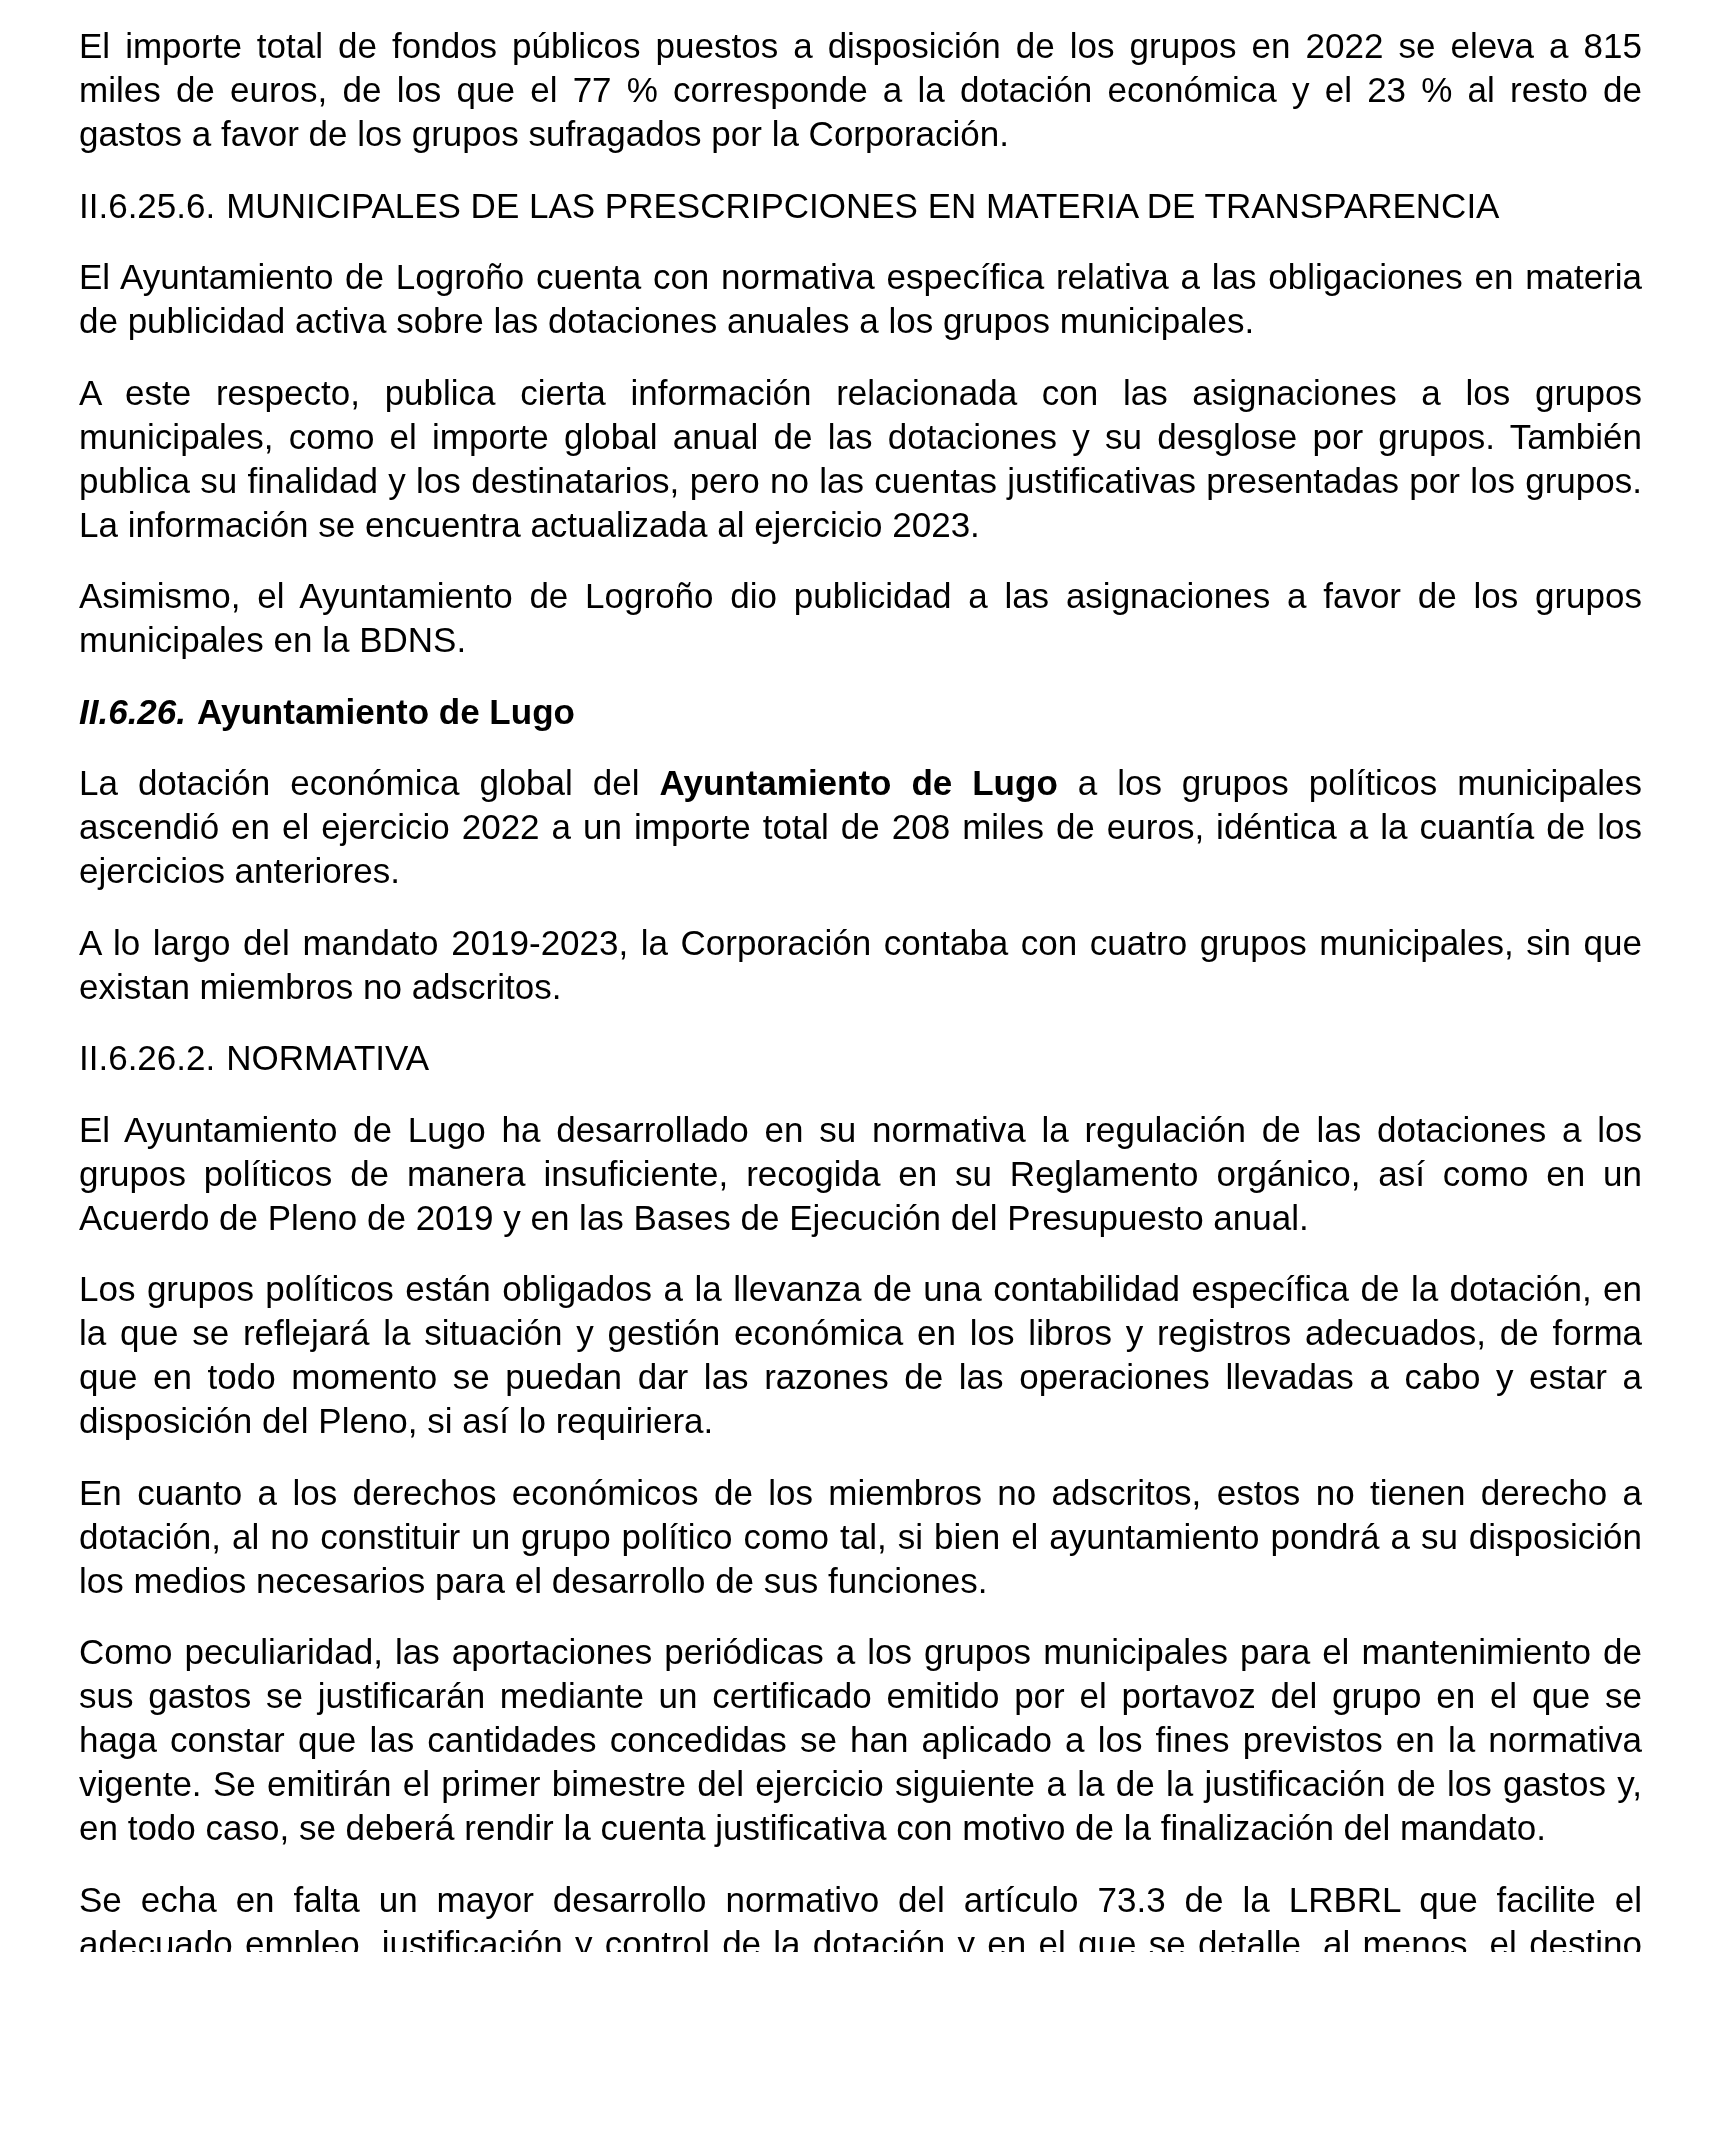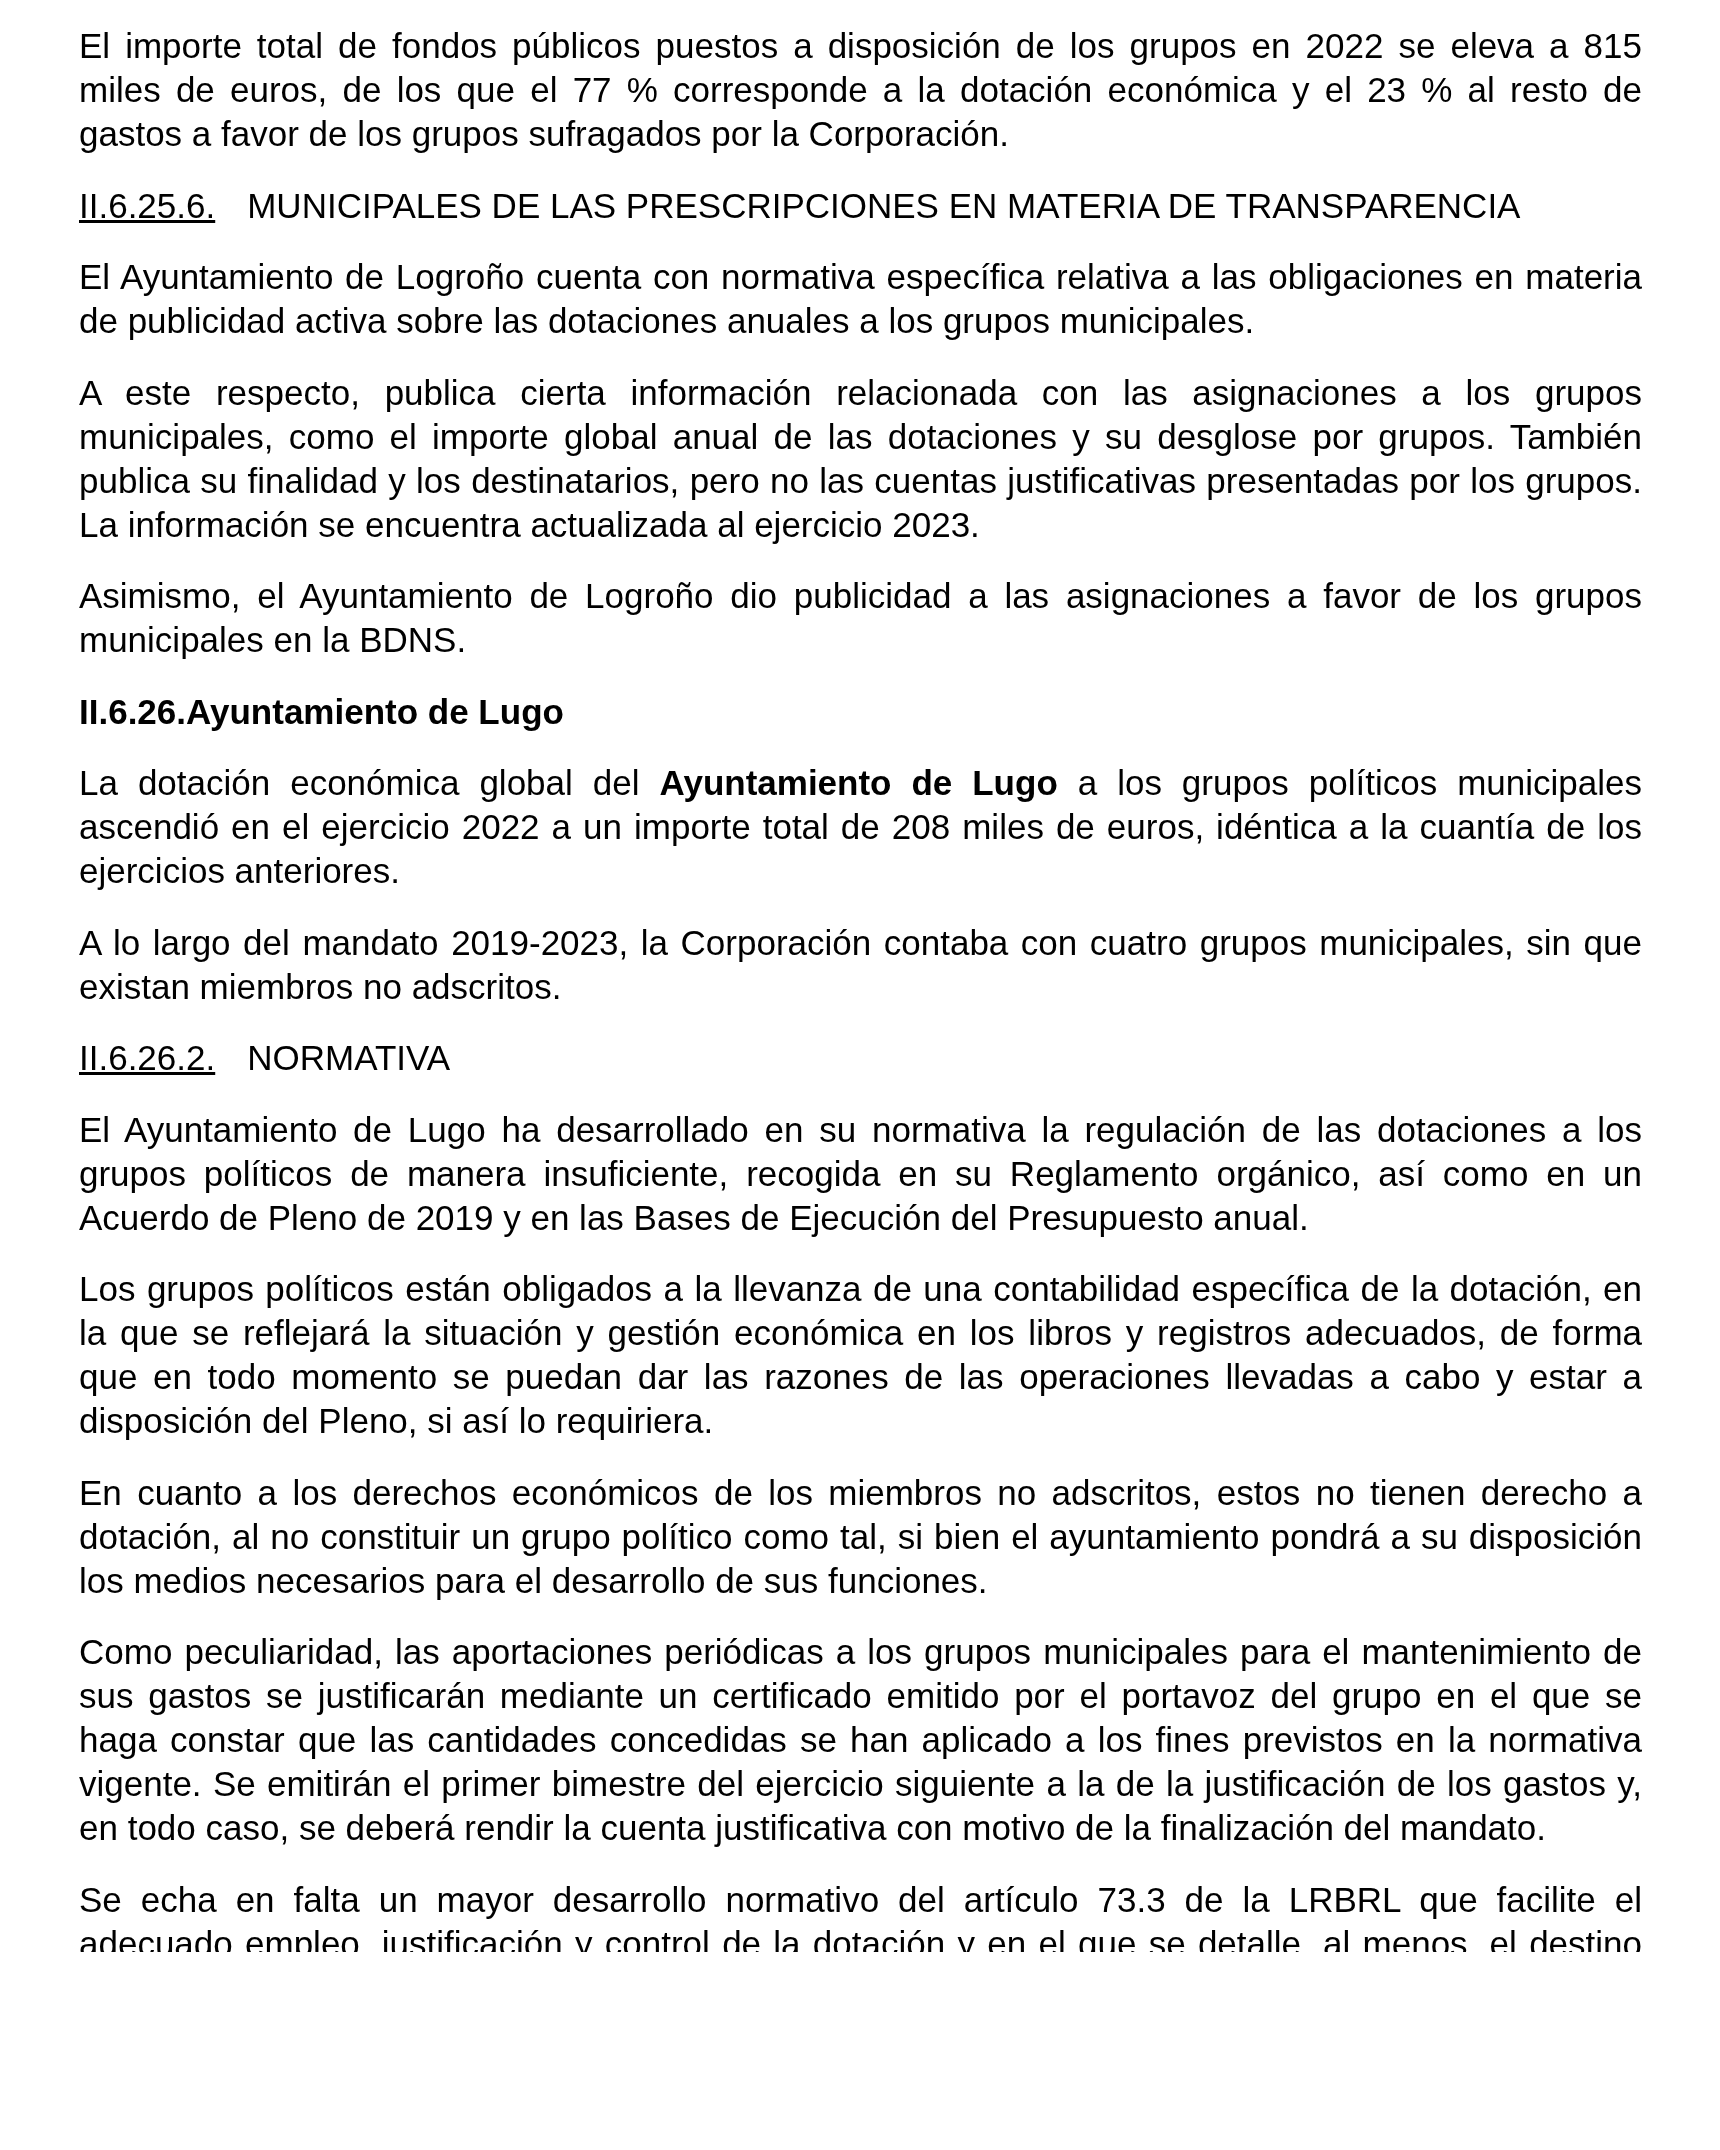--- a/index.html
+++ b/index.html
@@ -29,33 +29,33 @@
   }
   .heading {
     margin: 0 0 27.5px 0;
     font-size: 35px;
     line-height: 44px;
     font-weight: 400;
     text-align: left;
     white-space: nowrap;
   }
   .heading .num {
-    margin-right: 32px;
-    text-decoration: underline;
+    margin-right: 11px;
   }
   .heading-bold {
     margin: 0 0 27.5px 0;
     font-size: 35px;
     line-height: 44px;
     font-weight: 700;
     text-align: left;
     white-space: nowrap;
   }
   .heading-bold .num {
-    margin-right: 0;
+    margin-right: 11px;
+    font-style: italic;
   }
   strong { font-weight: 700; }
 </style>
 </head>
 <body>
 
 <div class="page">
 
   <p class="para">El importe total de fondos públicos puestos a disposición de los grupos en 2022 se eleva a 815 miles de euros, de los que el 77 % corresponde a la dotación económica y el 23 % al resto de gastos a favor de los grupos sufragados por la Corporación.</p>
 

